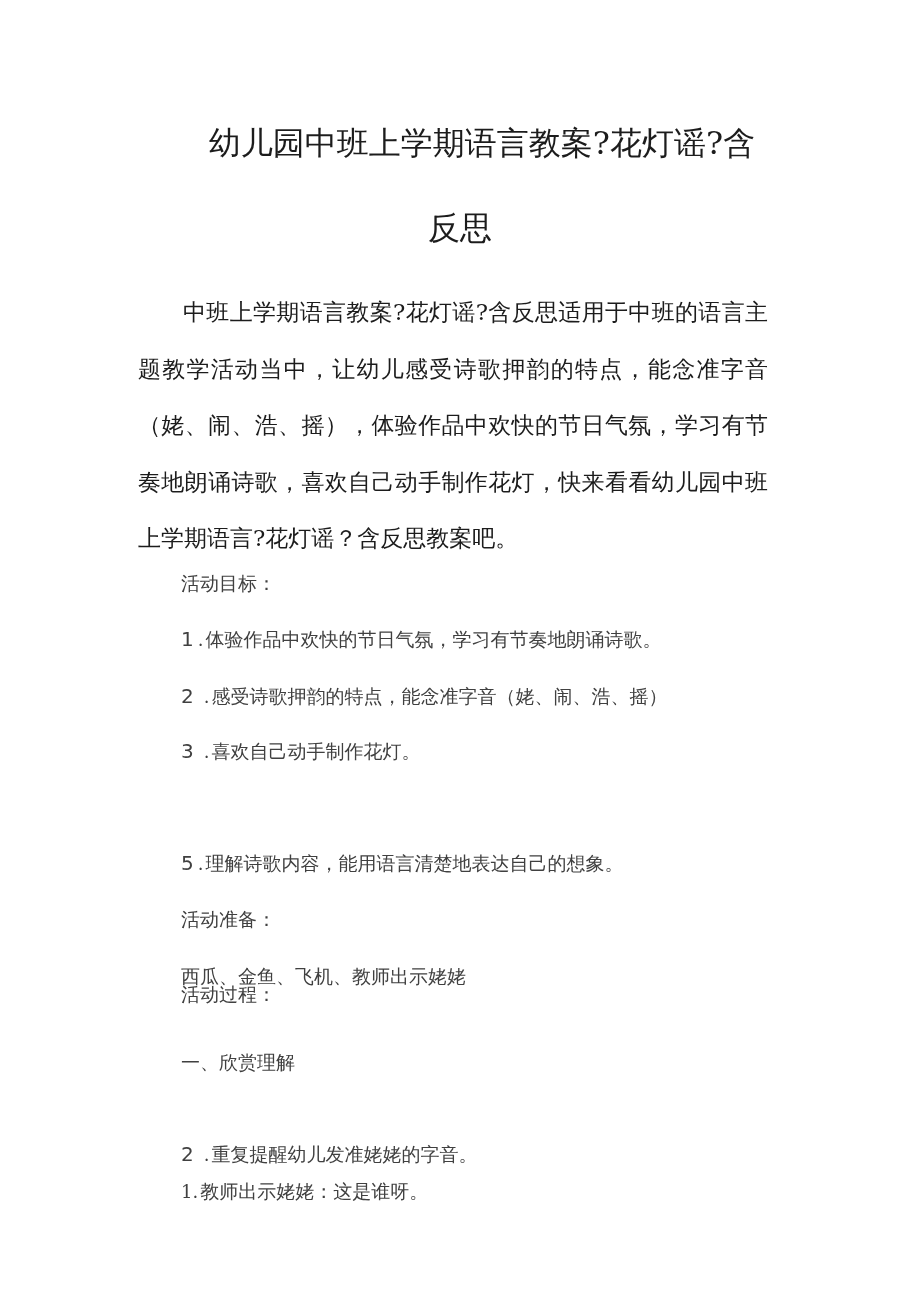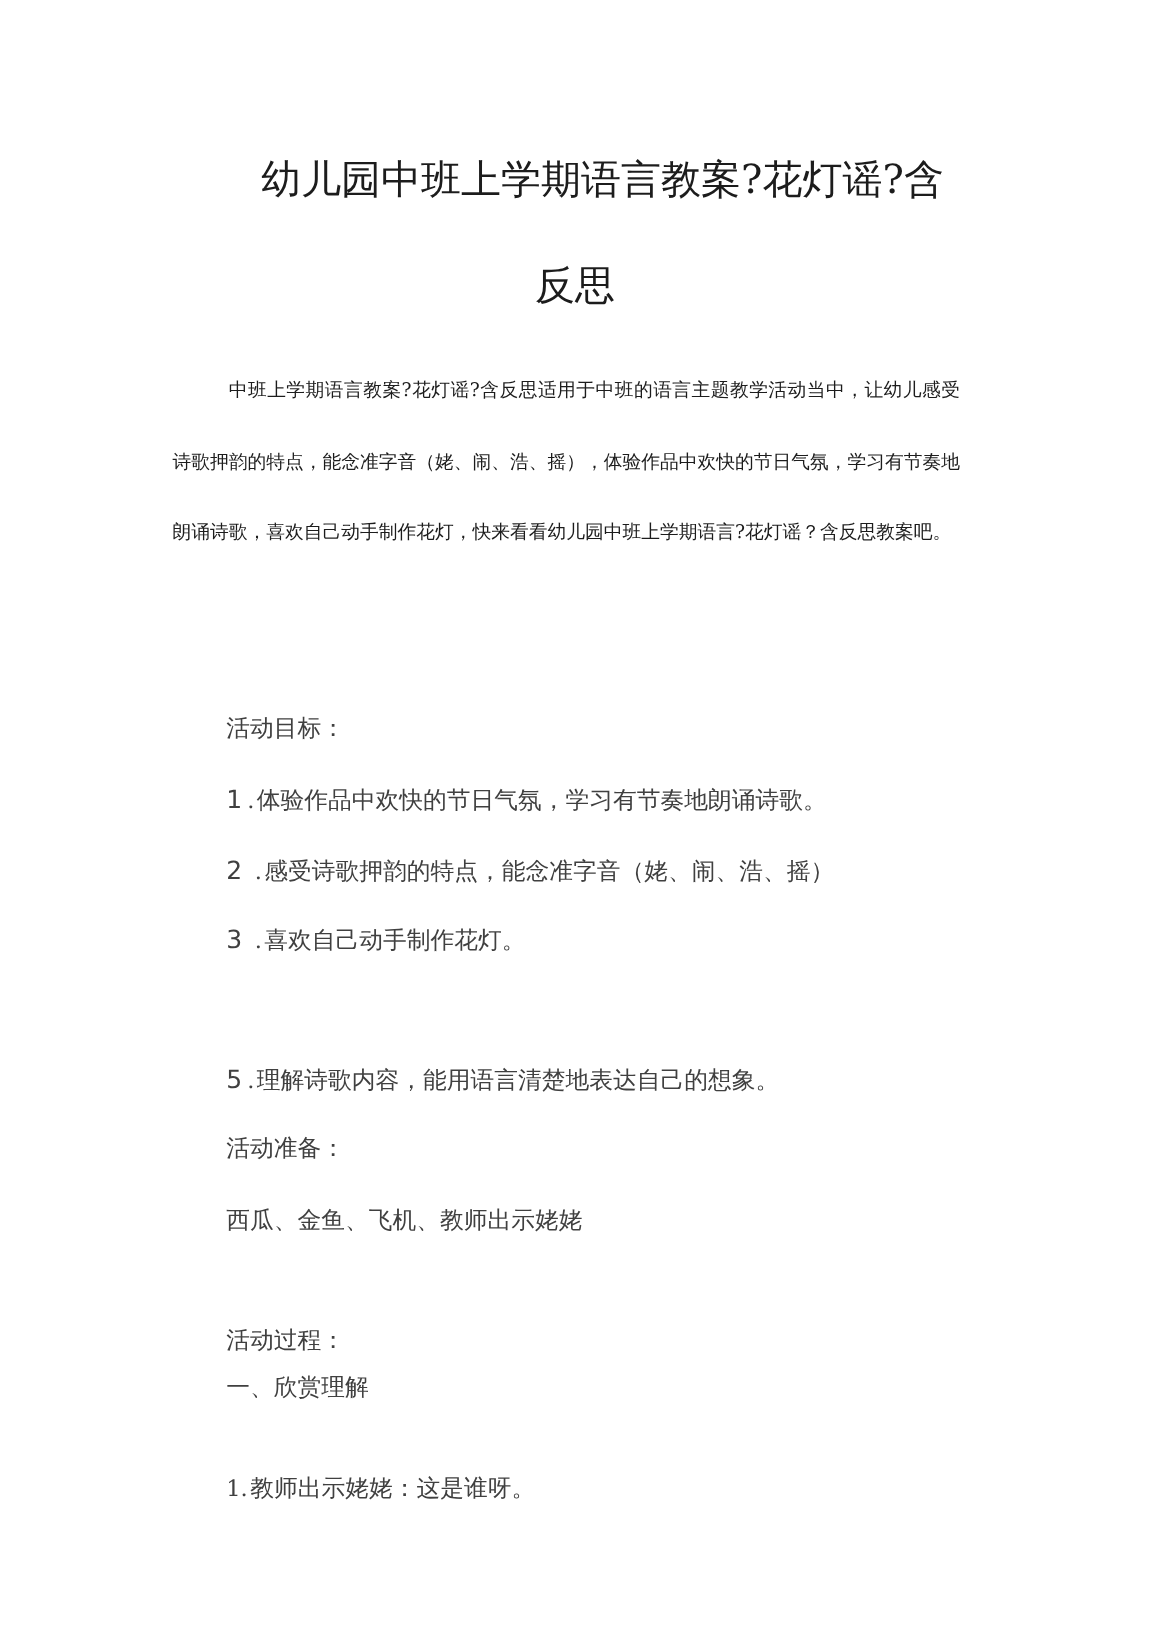--- a/index.html
+++ b/index.html
@@ -34,21 +34,21 @@
       white-space: nowrap;
     }
     .title-line.l1 { top: 123px; left: 22px; }
     .title-line.l2 { top: 208px; left: 0px; }
 
     .intro {
       position: absolute;
       left: 138px;
       width: 630px;
       top: 284px;
-      font-size: 15px;
+      font-size: 23px;
       line-height: 56.5px;
       text-indent: 45px;
       text-align: justify;
       color: #1c1c1c;
     }
 
     .line {
       position: absolute;
       left: 181px;
       font-size: 19px;
@@ -91,20 +91,23 @@
   <div class="line" style="top:737px;">
     <span class="num wide">3</span><span class="dot">.</span><span>喜欢自己动手制作花灯。</span>
   </div>
   <div class="line" style="top:849px;">
     <span class="num">5</span><span class="dot">.</span><span>理解诗歌内容，能用语言清楚地表达自己的想象。</span>
   </div>
 
   <div class="line" style="top:905px;">活动准备：</div>
   <div class="line" style="top:962px;">西瓜、金鱼、飞机、教师出示姥姥</div>
 
-  <div class="line" style="top:1058px;">活动过程：</div>
-  <div class="line" style="top:1096px;text-align:right;">一、欣赏理解</div>
+  <div class="line" style="top:980px;">活动过程：</div>
+  <div class="line" style="top:1048px;text-align:right;">一、欣赏理解</div>
 
   <div class="line" style="top:1141px;margin-top:36px;">
     <span class="num small">1</span><span class="dot">.</span><span>教师出示姥姥：这是谁呀。</span>
+  </div>
+  <div class="line" style="top:1140px;">
+    <span class="num wide">2</span><span class="dot">.</span><span>重复提醒幼儿发准姥姥的字音。</span>
   </div>
 
 </div>
 
 </body></html>

